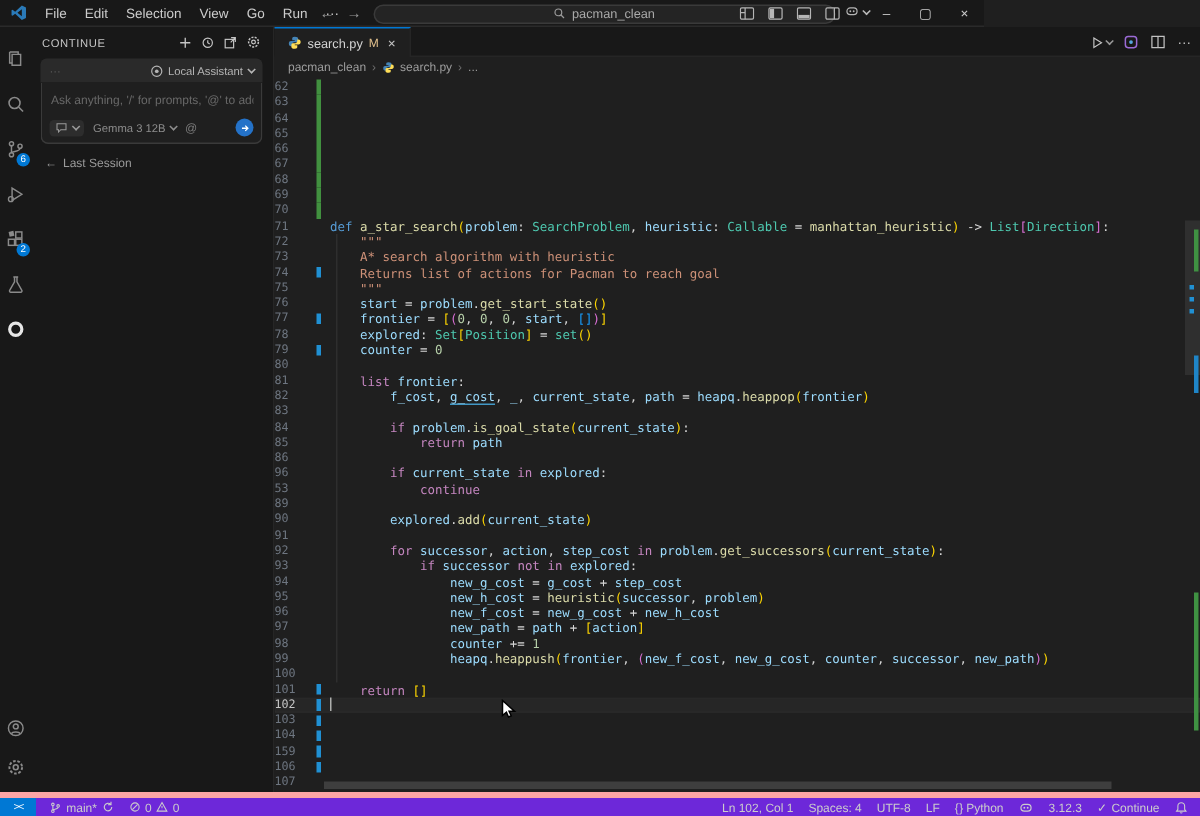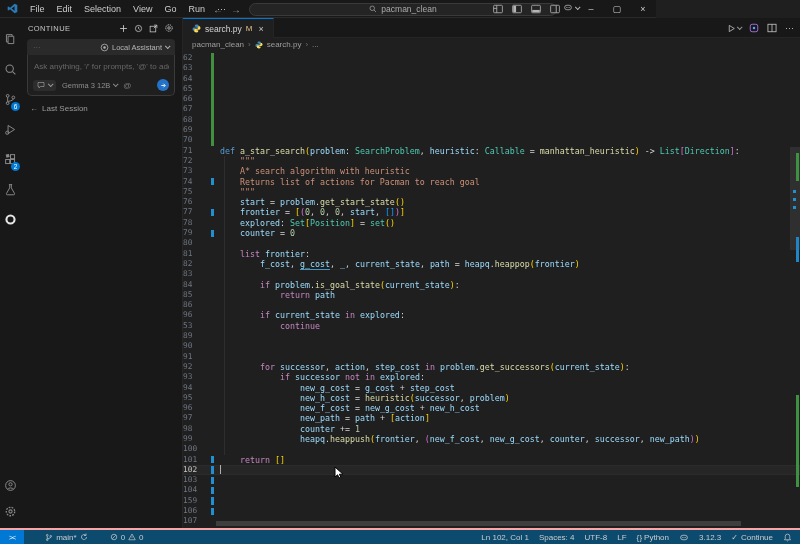--- a/index.html
+++ b/index.html
@@ -95,22 +95,22 @@
   .vthumb { position:absolute; right:0; width:10px; background:rgba(121,121,121,0.18); }
   .ov-mark { position:absolute; width:3px; }
   .ov-green { background:#3f9142; right:1px; }
   .ov-blue { background:#1f85c7; right:1px; }
   .ov-dot { position:absolute; width:3px; height:3px; background:#2090d3; right:4px; }
 
   
   .mouse { position:absolute; z-index:50; }
 
   
-  .statusbar { position:absolute; bottom:0; left:0; width:800px; height:16px; background:#0c4a6e;
-    border-top:2px solid #fca5a5; display:flex; align-items:center; font-size:8px; color:#cccccc; z-index:30;gap:12px; }
+  .statusbar { position:absolute; bottom:0; left:0; width:800px; height:16px; background:#6d28d9;
+    border-top:4px solid #fca5a5; display:flex; align-items:center; font-size:8px; color:#cccccc; z-index:30; }
   .remote { height:100%; background:#0078d4; color:#fff; display:flex; align-items:center;
     padding:0 9px; font-size:8px; }
   .sb-item { display:flex; align-items:center; gap:3px; padding:0 5px; }
   .sb-right { margin-left:auto; display:flex; align-items:center; }
   svg { display:block; }
 </style>
 </head>
 <body>
 
 <div class="app">
@@ -482,20 +482,21 @@
               <span class="code"><span class="tk-pl">            </span><span class="tk-ctrl">continue</span></span>
             </div>
             <div class="cl">
               <span class="ln">89</span>
               <span class="gut "></span>
               <span class="code"></span>
             </div>
             <div class="cl">
               <span class="ln">90</span>
               <span class="gut "></span>
+              <span class="code"><span class="tk-pl">        </span><span class="tk-var">explored</span><span class="tk-pl">.</span><span class="tk-fn">add</span><span class="tk-b1">(</span><span class="tk-var">current_state</span><span class="tk-b1">)</span></span>
             </div>
             <div class="cl">
               <span class="ln">91</span>
               <span class="gut "></span>
               <span class="code"></span>
             </div>
             <div class="cl">
               <span class="ln">92</span>
               <span class="gut "></span>
               <span class="code"><span class="tk-pl">        </span><span class="tk-ctrl">for</span><span class="tk-pl"> </span><span class="tk-var">successor</span><span class="tk-pl">, </span><span class="tk-var">action</span><span class="tk-pl">, </span><span class="tk-var">step_cost</span><span class="tk-pl"> </span><span class="tk-ctrl">in</span><span class="tk-pl"> </span><span class="tk-var">problem</span><span class="tk-pl">.</span><span class="tk-fn">get_successors</span><span class="tk-b1">(</span><span class="tk-var">current_state</span><span class="tk-b1">)</span><span class="tk-pl">:</span></span>

